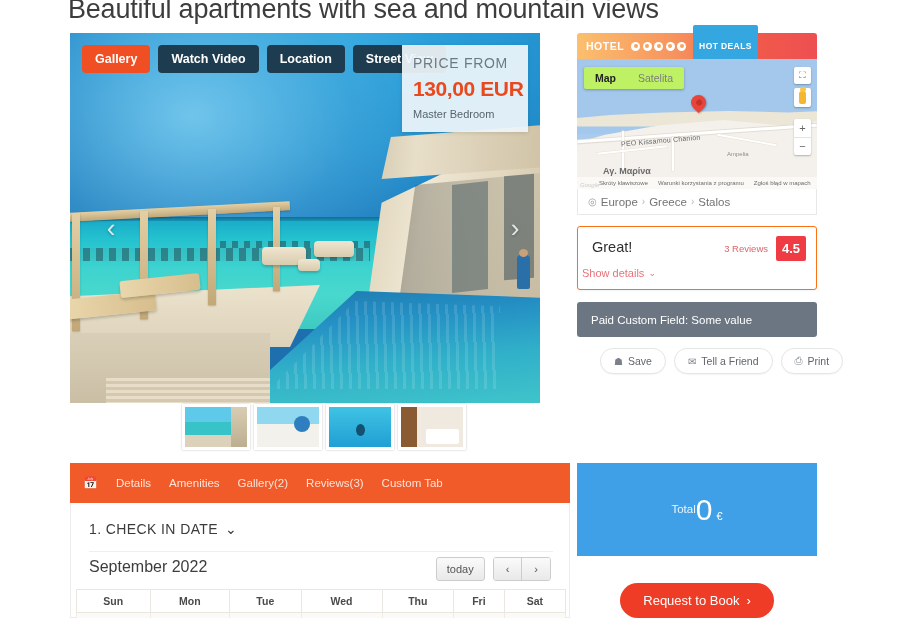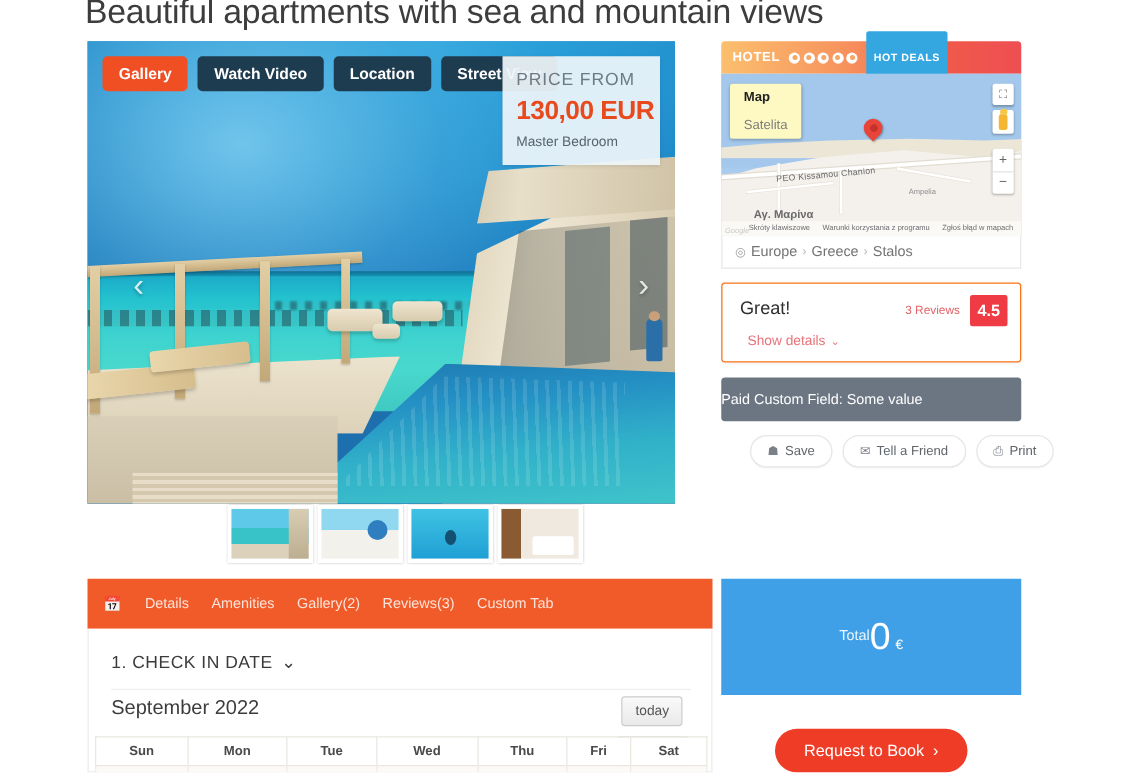--- a/index.html
+++ b/index.html
@@ -190,22 +190,22 @@
   .map-street { position:absolute; background:#fff; box-shadow:0 0 0 .5px #e6e1d6;}
   .map-small-label { position:absolute; font-size:6px; color:#8e8d8f; white-space:nowrap;}
   .map-area-label { position:absolute; left:26px; bottom:13px; font-size:9px; color:#6b6a6c; font-weight:600;}
   .map-pin {
     position:absolute; left:114px; top:36px; width:15px; height:15px;
     background:#e8443a; border-radius:50% 50% 50% 0; transform: rotate(-45deg);
     box-shadow: 0 1px 2px rgba(0,0,0,.35);
   }
   .map-pin:after{content:"";position:absolute;left:4.5px;top:4.5px;width:6px;height:6px;border-radius:50%;background:#c4322b;}
   .map-type-tabs {
-    position:absolute; left:7px; top:8px; display:flex; background:#fef9c3;
-    box-shadow:0 1px 3px rgba(0,0,0,.28); border-radius:2px;flex-direction:column;
+    position:absolute; left:7px; top:8px; display:flex; background:#bef264;
+    box-shadow:0 1px 3px rgba(0,0,0,.28); border-radius:2px;
   }
   .map-type-tab { padding:5px 11px; font-size:10.5px; color:#7d7d7d; cursor:pointer;}
   .map-type-tab.active { color:#222; font-weight:700;}
   .map-ctrl {
     position:absolute; right:6px; width:17px; background:#fff;
     box-shadow:0 1px 2px rgba(0,0,0,.28); border-radius:2px;
     display:flex; align-items:center; justify-content:center; cursor:pointer;
   }
   .mc-full { top:8px; height:17px; font-size:9px; color:#666; }
   .mc-peg  { top:29px; height:19px; }
@@ -236,29 +236,29 @@
     box-shadow:0 1px 2px rgba(0,0,0,.05);
   }
   .rv-title { position:absolute; left:14px; top:12px; font-size:14.5px; color:#2f2f2f; }
   .rv-count { position:absolute; right:48px; top:16px; font-size:9.5px; color:#e3646a; }
   .rv-score {
     position:absolute; right:10px; top:9px; width:30px; height:25px;
     background:#ef3b44; color:#fff; font-size:13px; font-weight:700;
     display:flex; align-items:center; justify-content:center; border-radius:2px;
   }
   .rv-details {
-    position:absolute; left:20px; bottom:10px; font-size:11px; color:#e8737a;
+    position:absolute; left:4px; bottom:10px; font-size:11px; color:#e8737a;
     display:flex; align-items:center; gap:4px; cursor:pointer;
   }
   .chev-sm { font-size:9px; }
 
   .custom-field {
     position:absolute; left:577px; top:302px; width:240px; height:35px;
     background:#6b7682; border-radius:3px; display:flex; align-items:center;
-    font-size:11.5px; color:#fff;
+    padding-left:14px; font-size:11.5px; color:#fff;
   }
 
   .action-btns { position:absolute; left:600px; top:348px; display:flex; gap:8px;}
   .act-btn {
     background:#fff; border:1px solid #e6e6e6; border-radius:14px;
     padding:6px 13px; font-size:10.5px; color:#60666b;
     display:flex; align-items:center; gap:5px; cursor:pointer;
     box-shadow:0 1px 1px rgba(0,0,0,.04);
   }
   .act-ic { font-size:10px; color:#7b8189; }
@@ -274,21 +274,21 @@
   .cal-panel {
     position:absolute; left:70px; top:503px; width:500px; height:115px;
     background:#fff; border:1px solid #ececec; border-top:none;
   }
   .cal-step {
     position:absolute; left:18px; top:18px; font-size:14px; color:#3b3b3b;
     letter-spacing:.4px; display:flex; align-items:center; gap:7px; cursor:pointer;
   }
   .cal-divider { position:absolute; left:18px; top:48px; width:464px; height:1px; background:#efefef;}
   .cal-month { position:absolute; left:18px; top:55px; font-size:16px; color:#3d3d3d;}
-  .cal-nav { position:absolute; right:18px; top:54px; display:flex; gap:8px; align-items:center;flex-direction:column;}
+  .cal-nav { position:absolute; right:18px; top:54px; display:flex; gap:8px; align-items:center;}
   .btn-today {
     background: linear-gradient(180deg,#fafafa,#e9e9e9); border:1px solid #ccc;
     border-radius:3px; padding:5px 10px; font-size:11px; color:#555; cursor:pointer;
   }
   .btn-group { display:flex; border:1px solid #ccc; border-radius:3px; overflow:hidden;}
   .btn-group div {
     background: linear-gradient(180deg,#fafafa,#e9e9e9); padding:5px 12px;
     font-size:11px; color:#555; cursor:pointer;
   }
   .btn-group div:first-child { border-right:1px solid #ccc;}

